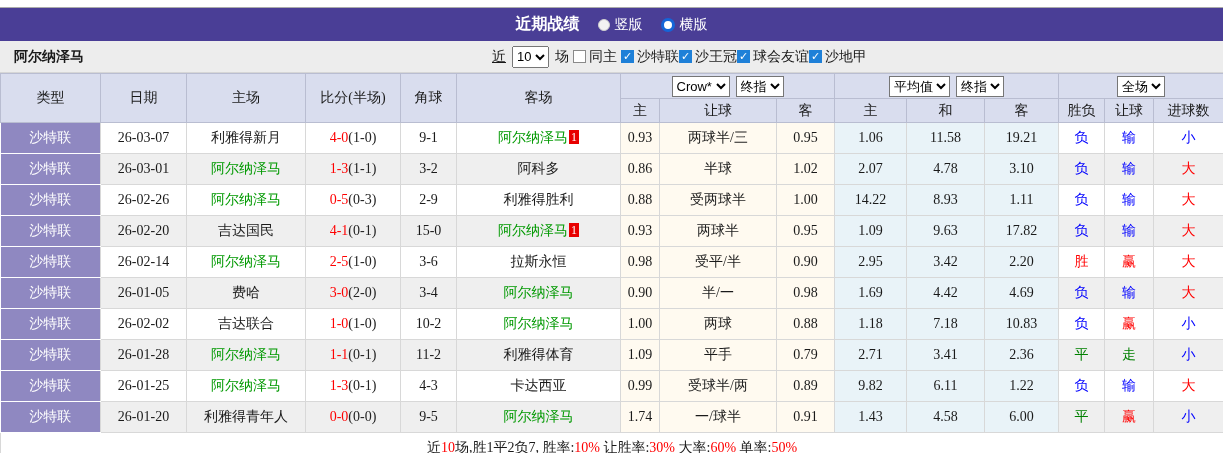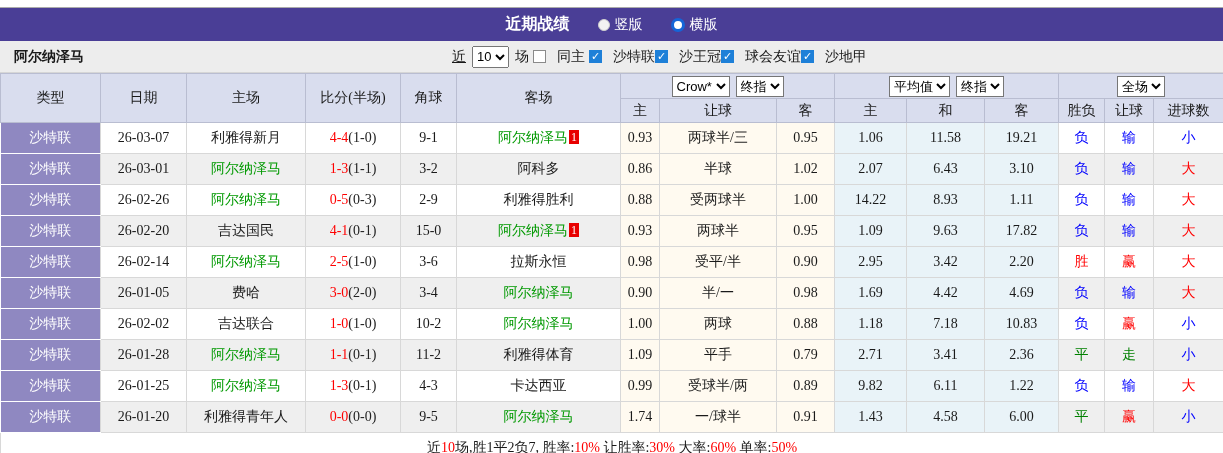--- a/index.html
+++ b/index.html
@@ -2,37 +2,37 @@
 <html style="--purple: #4a3e96; --tpurple: #8f88c1; --hblue: #d9ddee; --cream: #fffaf0; --ablue: #e9f3f8; --green: #009900; --red: #ff0000; --cbblue: #1e80d8;"><head>
 <meta charset="utf-8">
 <style>
   html,body{margin:0;padding:0;background:#fff;}
   .page{width:1223px;font-family:"Liberation Serif","DejaVu Serif",serif;color:#1a1a1a;
         -webkit-font-smoothing:antialiased;}
   
   .top-strip{height:7px;background:#fff;border-bottom:1px solid #ababab;}
   
   .titlebar{height:33px;background:var(--purple,#4a3e96);display:flex;align-items:center;
-            justify-content:center;gap:28px;}
+            justify-content:center;gap:18px;}
   .titlebar .title{color:#fff;font-weight:bold;font-size:16px;font-family:"Liberation Sans",sans-serif;}
   .radio-wrap{display:flex;align-items:center;gap:5px;color:#fff;font-size:14px;cursor:pointer;
               font-family:"Liberation Sans",sans-serif;}
   .radio{width:12px;height:12px;border-radius:50%;background:#f2f2f2;border:1px solid #cfcfcf;box-sizing:border-box;}
   .radio.checked{background:#fff;border:3px solid #1565d8;width:14px;height:14px;}
   
   .teamrow{height:31px;background:#ededed;display:flex;align-items:center;border-bottom:1px solid #d6d6d6;}
   .teamname{font-weight:bold;font-size:14px;padding-left:14px;font-family:"Liberation Sans",sans-serif;}
   .filters{margin-left:auto;margin-right:356px;display:flex;align-items:center;gap:4px;font-size:14px;white-space:nowrap;}
   .near-link{text-decoration:underline;color:#1a1a1a;cursor:pointer;}
   .filters select{font-size:13px;height:22px;margin:0 2px;}
   .cb{display:inline-block;width:13px;height:13px;box-sizing:border-box;vertical-align:-2px;margin-right:1px;}
   .cb.unchecked{background:#fff;border:1px solid #8a8a8a;}
   .cb.checked{background:var(--cbblue,#1e80d8);color:#fff;font-size:11px;line-height:13px;text-align:center;
               font-family:"DejaVu Sans",sans-serif;}
-  .cb-label{display:flex;align-items:center;gap:10px;cursor:pointer;}
+  .cb-label{display:flex;align-items:center;gap:2px;cursor:pointer;}
   
   table{border-collapse:collapse;table-layout:fixed;width:1223px;font-size:14px;}
   thead th,thead td{background:var(--hblue,#d9ddee);border:1px solid #b9bdd1;font-weight:normal;
                     text-align:center;padding:0;}
   .hrow1 td{height:24px;}
   .hrow1 select{font-size:13px;height:21px;margin:0 3px;background:#fff;}
   .hrow2 th{height:23px;}
   tbody td{border:1px solid #d8d8d8;text-align:center;height:30px;padding:0;background:#fff;}
   tbody tr.stripe td{background:#efefef;}
   td.c-type{background:var(--tpurple,#8f88c1)!important;color:#fff;border-bottom:1px solid #fff;border-left:none;}
@@ -143,21 +143,21 @@
         <th>胜负</th>
         <th>让球</th>
         <th>进球数</th>
       </tr>
     </thead>
     <tbody>
         <tr>
           <td class="c-type">沙特联</td>
           <td>26-03-07</td>
           <td><span>利雅得新月</span></td>
-          <td><span class="score-main">4-4</span><span class="score-half">(1-0)</span></td>
+          <td><span class="score-main">4-0</span><span class="score-half">(1-0)</span></td>
           <td>9-1</td>
           <td><span class="self">阿尔纳泽马</span><span class="badge">1</span></td>
           <td class="c-cream">0.93</td>
           <td class="c-cream">两球半/三</td>
           <td class="c-cream">0.95</td>
           <td class="c-blue">1.06</td>
           <td class="c-blue">11.58</td>
           <td class="c-blue">19.21</td>
           <td class="tone-loss">负</td>
           <td class="tone-loss">输</td>
@@ -167,21 +167,21 @@
           <td class="c-type">沙特联</td>
           <td>26-03-01</td>
           <td><span class="self">阿尔纳泽马</span></td>
           <td><span class="score-main">1-3</span><span class="score-half">(1-1)</span></td>
           <td>3-2</td>
           <td><span>阿科多</span></td>
           <td class="c-cream">0.86</td>
           <td class="c-cream">半球</td>
           <td class="c-cream">1.02</td>
           <td class="c-blue">2.07</td>
-          <td class="c-blue">6.43</td>
+          <td class="c-blue">4.78</td>
           <td class="c-blue">3.10</td>
           <td class="tone-loss">负</td>
           <td class="tone-loss">输</td>
           <td class="tone-big">大</td>
         </tr>
         <tr>
           <td class="c-type">沙特联</td>
           <td>26-02-26</td>
           <td><span class="self">阿尔纳泽马</span></td>
           <td><span class="score-main">0-5</span><span class="score-half">(0-3)</span></td>

